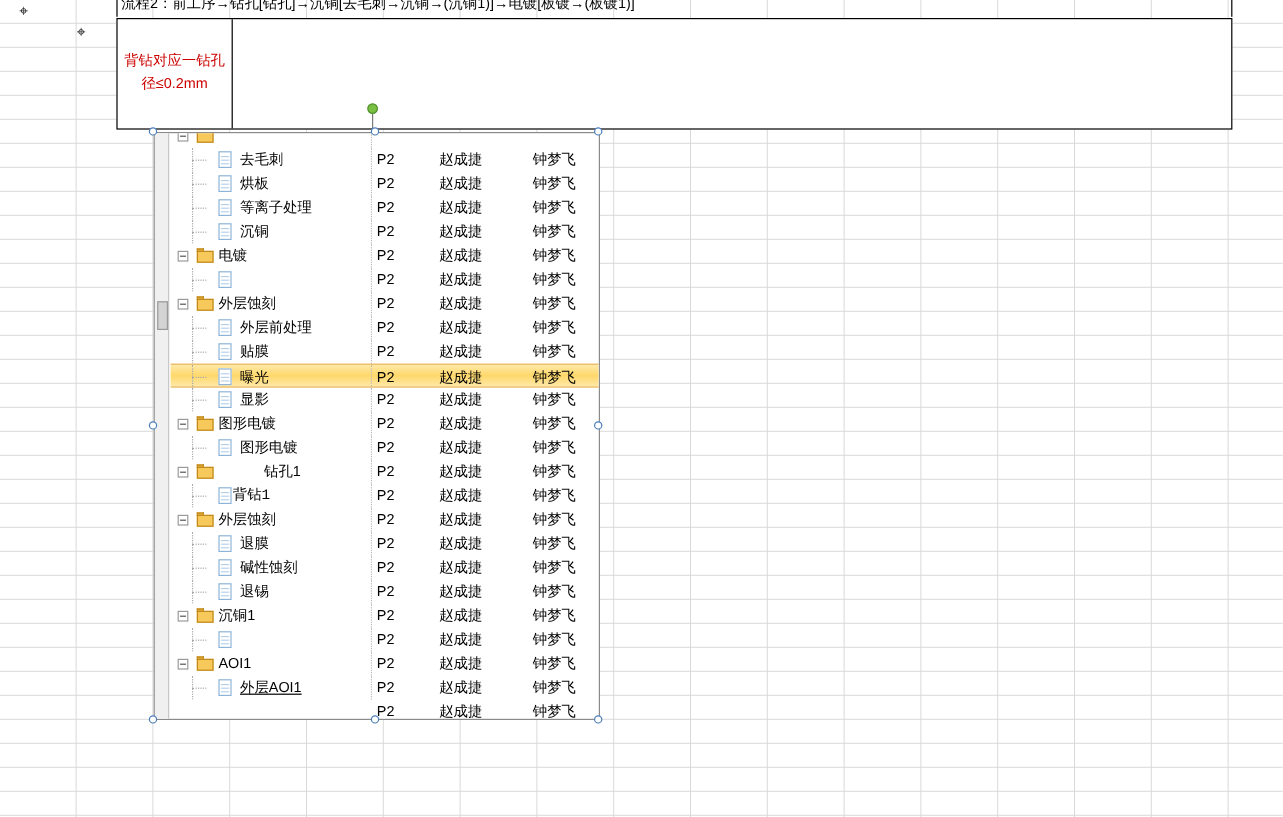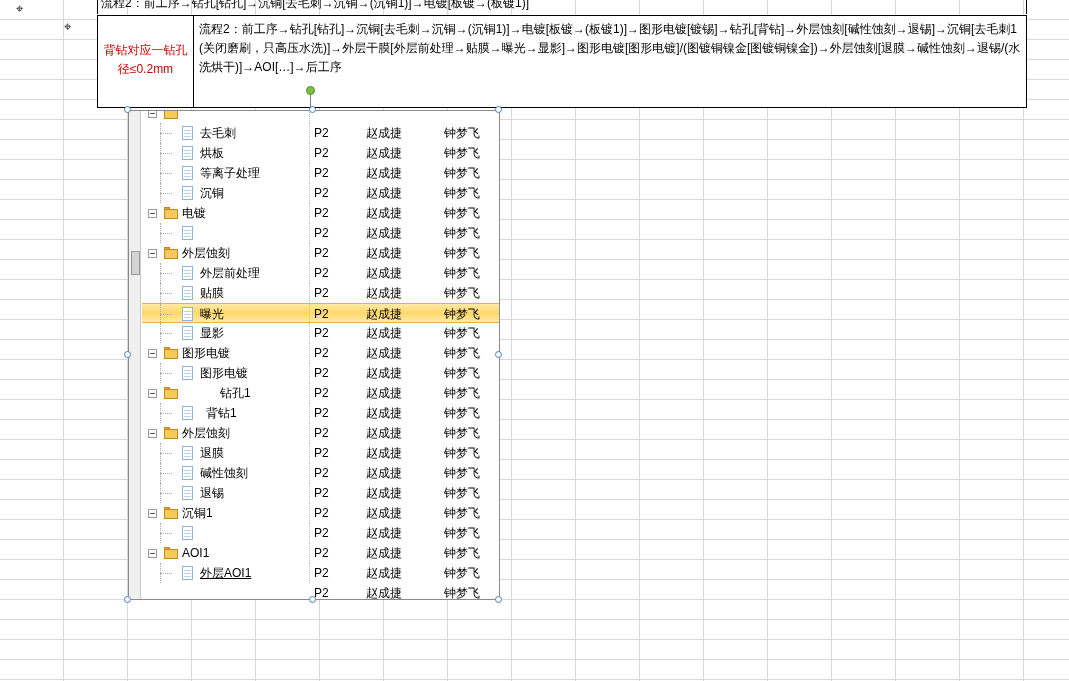--- a/index.html
+++ b/index.html
@@ -302,21 +302,20 @@
 
   <div class="cursor-mark" style="left:16px; top:2px;">⌖</div>
   <div class="cursor-mark" style="left:64px; top:20px;">⌖</div>
 
   <div class="top-cell-row">
     <span>流程2：前工序→钻孔[钻孔]→沉铜[去毛刺→沉铜→(沉铜1)]→电镀[板镀→(板镀1)]</span>
   </div>
 
   <div class="flow-box">
     <div class="flow-left">背钻对应一钻孔径≤0.2mm</div>
-    <div class="flow-right">流程2：前工序→钻孔[钻孔]→沉铜[去毛刺→沉铜→(沉铜1)]→电镀[板镀→(板镀1)]→图形电镀[镀锡]→钻孔[背钻]→外层蚀刻[碱性蚀刻→退锡]→沉铜[去毛刺1(关闭磨刷，只高压水洗)]→外层干膜[外层前处理→贴膜→曝光→显影]→图形电镀[图形电镀]/(图镀铜镍金[图镀铜镍金])→外层蚀刻[退膜→碱性蚀刻→退锡/(水洗烘干)]→AOI[…]→后工序</div>
   </div>
 
   <div class="anchor-dot"></div>
   <div class="anchor-line"></div>
 
   <div class="object-wrap">
     <div class="object-frame">
       <div class="obj-leftbar">
         <div class="grip"></div>
       </div>
@@ -493,21 +492,21 @@
             </div>
             <div class="cell-p2 txt">P2</div>
             <div class="cell-a txt">赵成捷</div>
             <div class="cell-b txt">钟梦飞</div>
           </div>
           <div class="trow">
             <div class="cell-name">
               <div class="dots" style="left: 18px;"></div>
               <div style="position: absolute; left: 18px; top: 10px; width: 12px; height: 1px; border-top: 1px dotted rgb(169, 169, 169);"></div>
               <div class="ico-doc" style="left: 40px;"></div>
-              <div class="label" style="left: 64px;">背钻1</div>
+              <div class="label" style="left: 52px; font-family: Liberation Mono, monospace;">背钻1</div>
             </div>
             <div class="cell-p2 txt">P2</div>
             <div class="cell-a txt">赵成捷</div>
             <div class="cell-b txt">钟梦飞</div>
           </div>
           <div class="trow">
             <div class="cell-name">
               <div class="expander" style="left: 6px;"></div>
               <div class="ico-folder" style="left: 22px;">
                 <div class="tab"></div>

